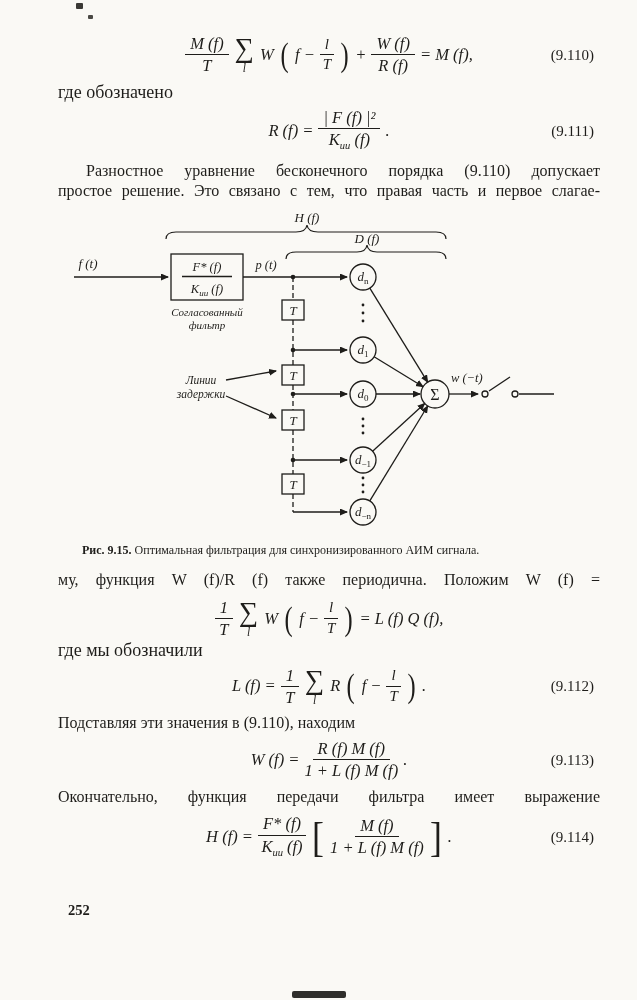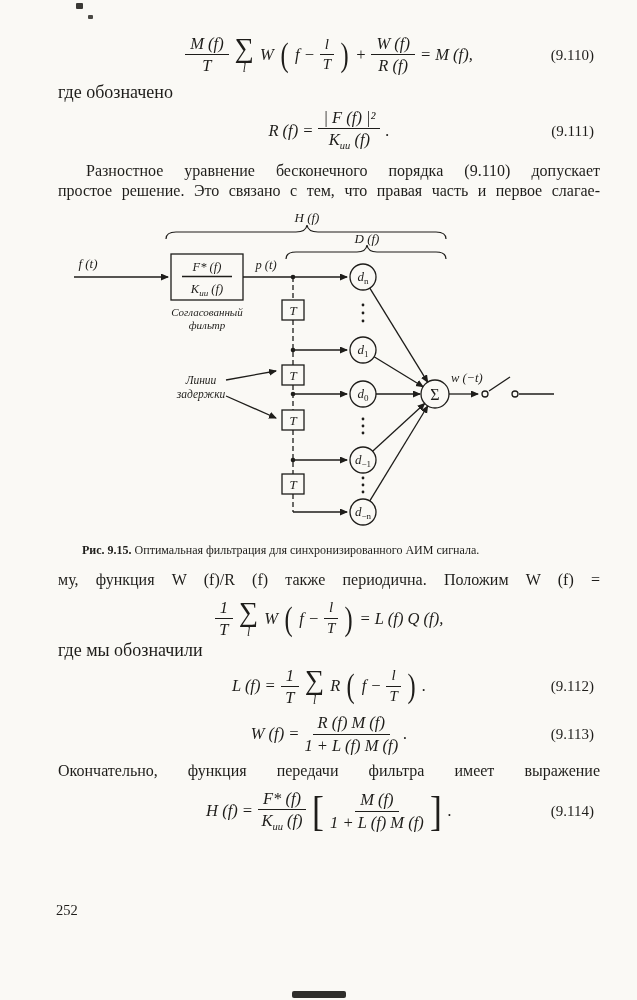--- a/index.html
+++ b/index.html
@@ -33,21 +33,21 @@
   .ssub { font-size:10.5px; font-style:italic; }
   .eq-label { position:absolute; right:6px; top:50%; transform:translateY(-50%); font-size:15px; font-style:normal; }
   
   .figure { margin:12px 0 0 0; }
   svg text { font-family:"Liberation Serif", serif; fill:#1e1d1a; }
   .svg-it { font-style:italic; }
   
   .caption { padding-left:24px; font-size:12px; line-height:16px; margin-top:6px; }
   .caption b { font-weight:bold; }
   
-  .pageno { position:absolute; left:56px; top:902px; font-weight:normal; font-size:14.5px; }
+  .pageno { position:absolute; left:68px; top:902px; font-weight:bold; font-size:14.5px; }
   .artifact-bottom { position:absolute; left:292px; top:991px; width:54px; height:7px; background:#2f2e2b; border-radius:2px; }
   .speck1 { position:absolute; left:76px; top:3px; width:7px; height:6px; background:#3a3935; border-radius:1px; }
   .speck2 { position:absolute; left:88px; top:15px; width:5px; height:4px; background:#4a4944; border-radius:1px; }
   .mt4{}.mt6{margin-top:6px}.mt8{margin-top:8px}.mt12{margin-top:12px}
 </style>
 </head>
 <body>
 
 <div class="page">
 
@@ -254,20 +254,21 @@
       <span class="frac sm">
         <span class="num">l</span>
         <span class="den">T</span>
       </span>
       <span class="paren">)</span>
       <span>.</span>
     </span>
     <span class="eq-label">(9.112)</span>
   </div>
 
+  <div class="bodyline noj mt6">Подставляя эти значения в (9.110), находим</div>
 
   <div class="eq-row mt6">
     <span class="eq">
       <span>W (f) =</span>
       <span class="frac">
         <span class="num">R (f) M (f)</span>
         <span class="den">1 + L (f) M (f)</span>
       </span>
       <span>.</span>
     </span>

